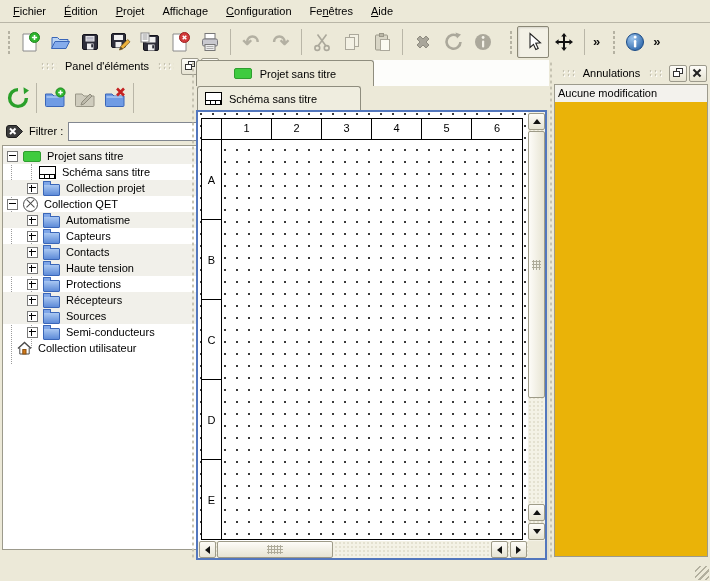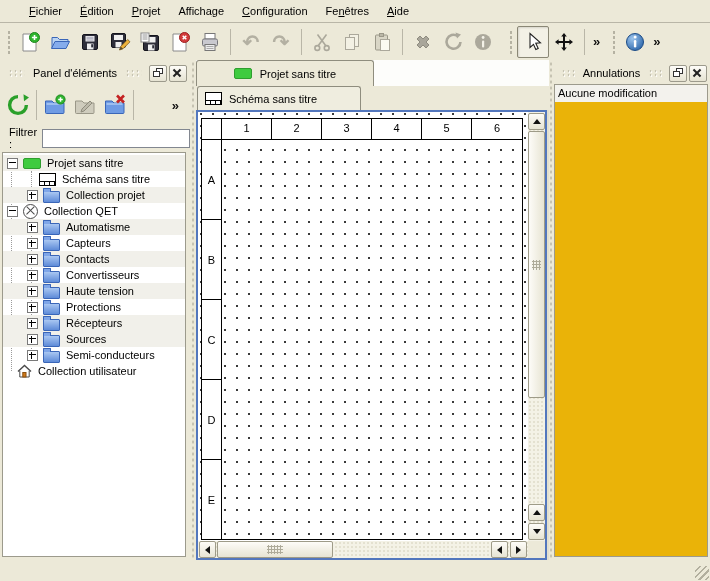--- a/index.html
+++ b/index.html
@@ -1,21 +1,21 @@
 <!DOCTYPE html>
 <html><head>
 <meta charset="utf-8">
 <style>
   html,body{margin:0;padding:0;background:#d6d2c2;}
   .app{position:relative;width:710px;height:581px;background:#ECE9D8;
        font-family:"Liberation Sans",sans-serif;font-size:11px;color:#000;overflow:hidden;}
 
   
   .menubar{position:absolute;left:0;top:0;right:0;height:22px;border-bottom:1px solid #B9B6A7;
-           display:flex;align-items:center;padding-left:20px;}
+           display:flex;align-items:center;padding-left:4px;}
   .mi{padding:3px 9px;cursor:default;white-space:pre;}
   .mi .u{text-decoration:underline;}
 
   
   .toolbar{position:absolute;left:0;top:23px;right:0;height:37px;display:flex;align-items:center;padding:0 2px;}
   .tgrip{width:5px;height:26px;margin:0 4px;
          background-image:radial-gradient(#b5b2a2 1px,transparent 1.2px);background-size:4px 5px;background-position:1px 1px;}
   .tbtn{width:30px;height:30px;display:flex;align-items:center;justify-content:center;flex:none;}
   .tbtn.pressed{border:1px solid #8a8775;border-radius:2px;background:#f3f1e6;box-shadow:inset 1px 1px 2px rgba(0,0,0,.12);}
   .tsep{width:1px;height:26px;background:#b9b6a7;margin:0 5px;flex:none;}
@@ -30,21 +30,21 @@
   .dtitle{padding:0 3px;white-space:nowrap;}
   .dbtn{width:16px;height:15px;border:1px solid #9c9a8c;border-radius:2px;margin-left:2px;
         background:linear-gradient(#fdfcf8,#e6e3d2);position:relative;flex:none;}
   .dbtn-float::before{content:"";position:absolute;left:6px;top:2px;width:5px;height:4px;border:1px solid #333;background:#fff;}
   .dbtn-float::after{content:"";position:absolute;left:3px;top:5px;width:5px;height:4px;border:1px solid #333;background:#fff;}
   .dbtn-close::before,.dbtn-close::after{content:"";position:absolute;left:2px;top:6px;width:10px;height:2px;background:#222;}
   .dbtn-close::before{transform:rotate(45deg);}
   .dbtn-close::after{transform:rotate(-45deg);}
 
   
-  .ldock{position:absolute;left:0;top:60px;width:190px;height:500px;}
+  .ldock{position:absolute;left:0;top:53px;width:190px;height:500px;padding-left:32px;}
   .ptoolbar{position:absolute;left:0;top:24px;right:0;height:42px;display:flex;align-items:center;padding:0 3px;}
   .pbtn{width:30px;height:30px;display:flex;align-items:center;justify-content:center;flex:none;}
   .psep{width:1px;height:30px;background:#b9b6a7;margin:0 3px;}
   .pchev{margin-left:auto;margin-right:5px;}
   .filterrow{position:absolute;left:0;top:66px;right:0;height:24px;display:flex;align-items:center;padding:0 4px;gap:5px;}
   .filter-input{flex:1;height:17px;border:1px solid #828790;background:#fff;margin-right:1px;
                 font-family:"Liberation Sans",sans-serif;font-size:11px;padding:0 2px;}
 
   .tree{position:absolute;left:2px;right:4px;top:92px;bottom:3px;background:#fff;border:1px solid #9c9a8c;
         overflow:hidden;padding-top:2px;}
@@ -385,25 +385,20 @@
       <div class="trow p-child">
         <span class="exp plus"></span>
         <span class="ticon icon-folder"></span>
         <span class="tlabel">Capteurs</span>
       </div>
       <div class="trow even p-child">
         <span class="exp plus"></span>
         <span class="ticon icon-folder"></span>
         <span class="tlabel">Contacts</span>
       </div>
-      <div class="trow p-child">
-        <span class="exp plus"></span>
-        <span class="ticon icon-folder"></span>
-        <span class="tlabel">Convertisseurs</span>
-      </div>
       <div class="trow even p-child">
         <span class="exp plus"></span>
         <span class="ticon icon-folder"></span>
         <span class="tlabel">Haute tension</span>
       </div>
       <div class="trow p-child">
         <span class="exp plus"></span>
         <span class="ticon icon-folder"></span>
         <span class="tlabel">Protections</span>
       </div>

